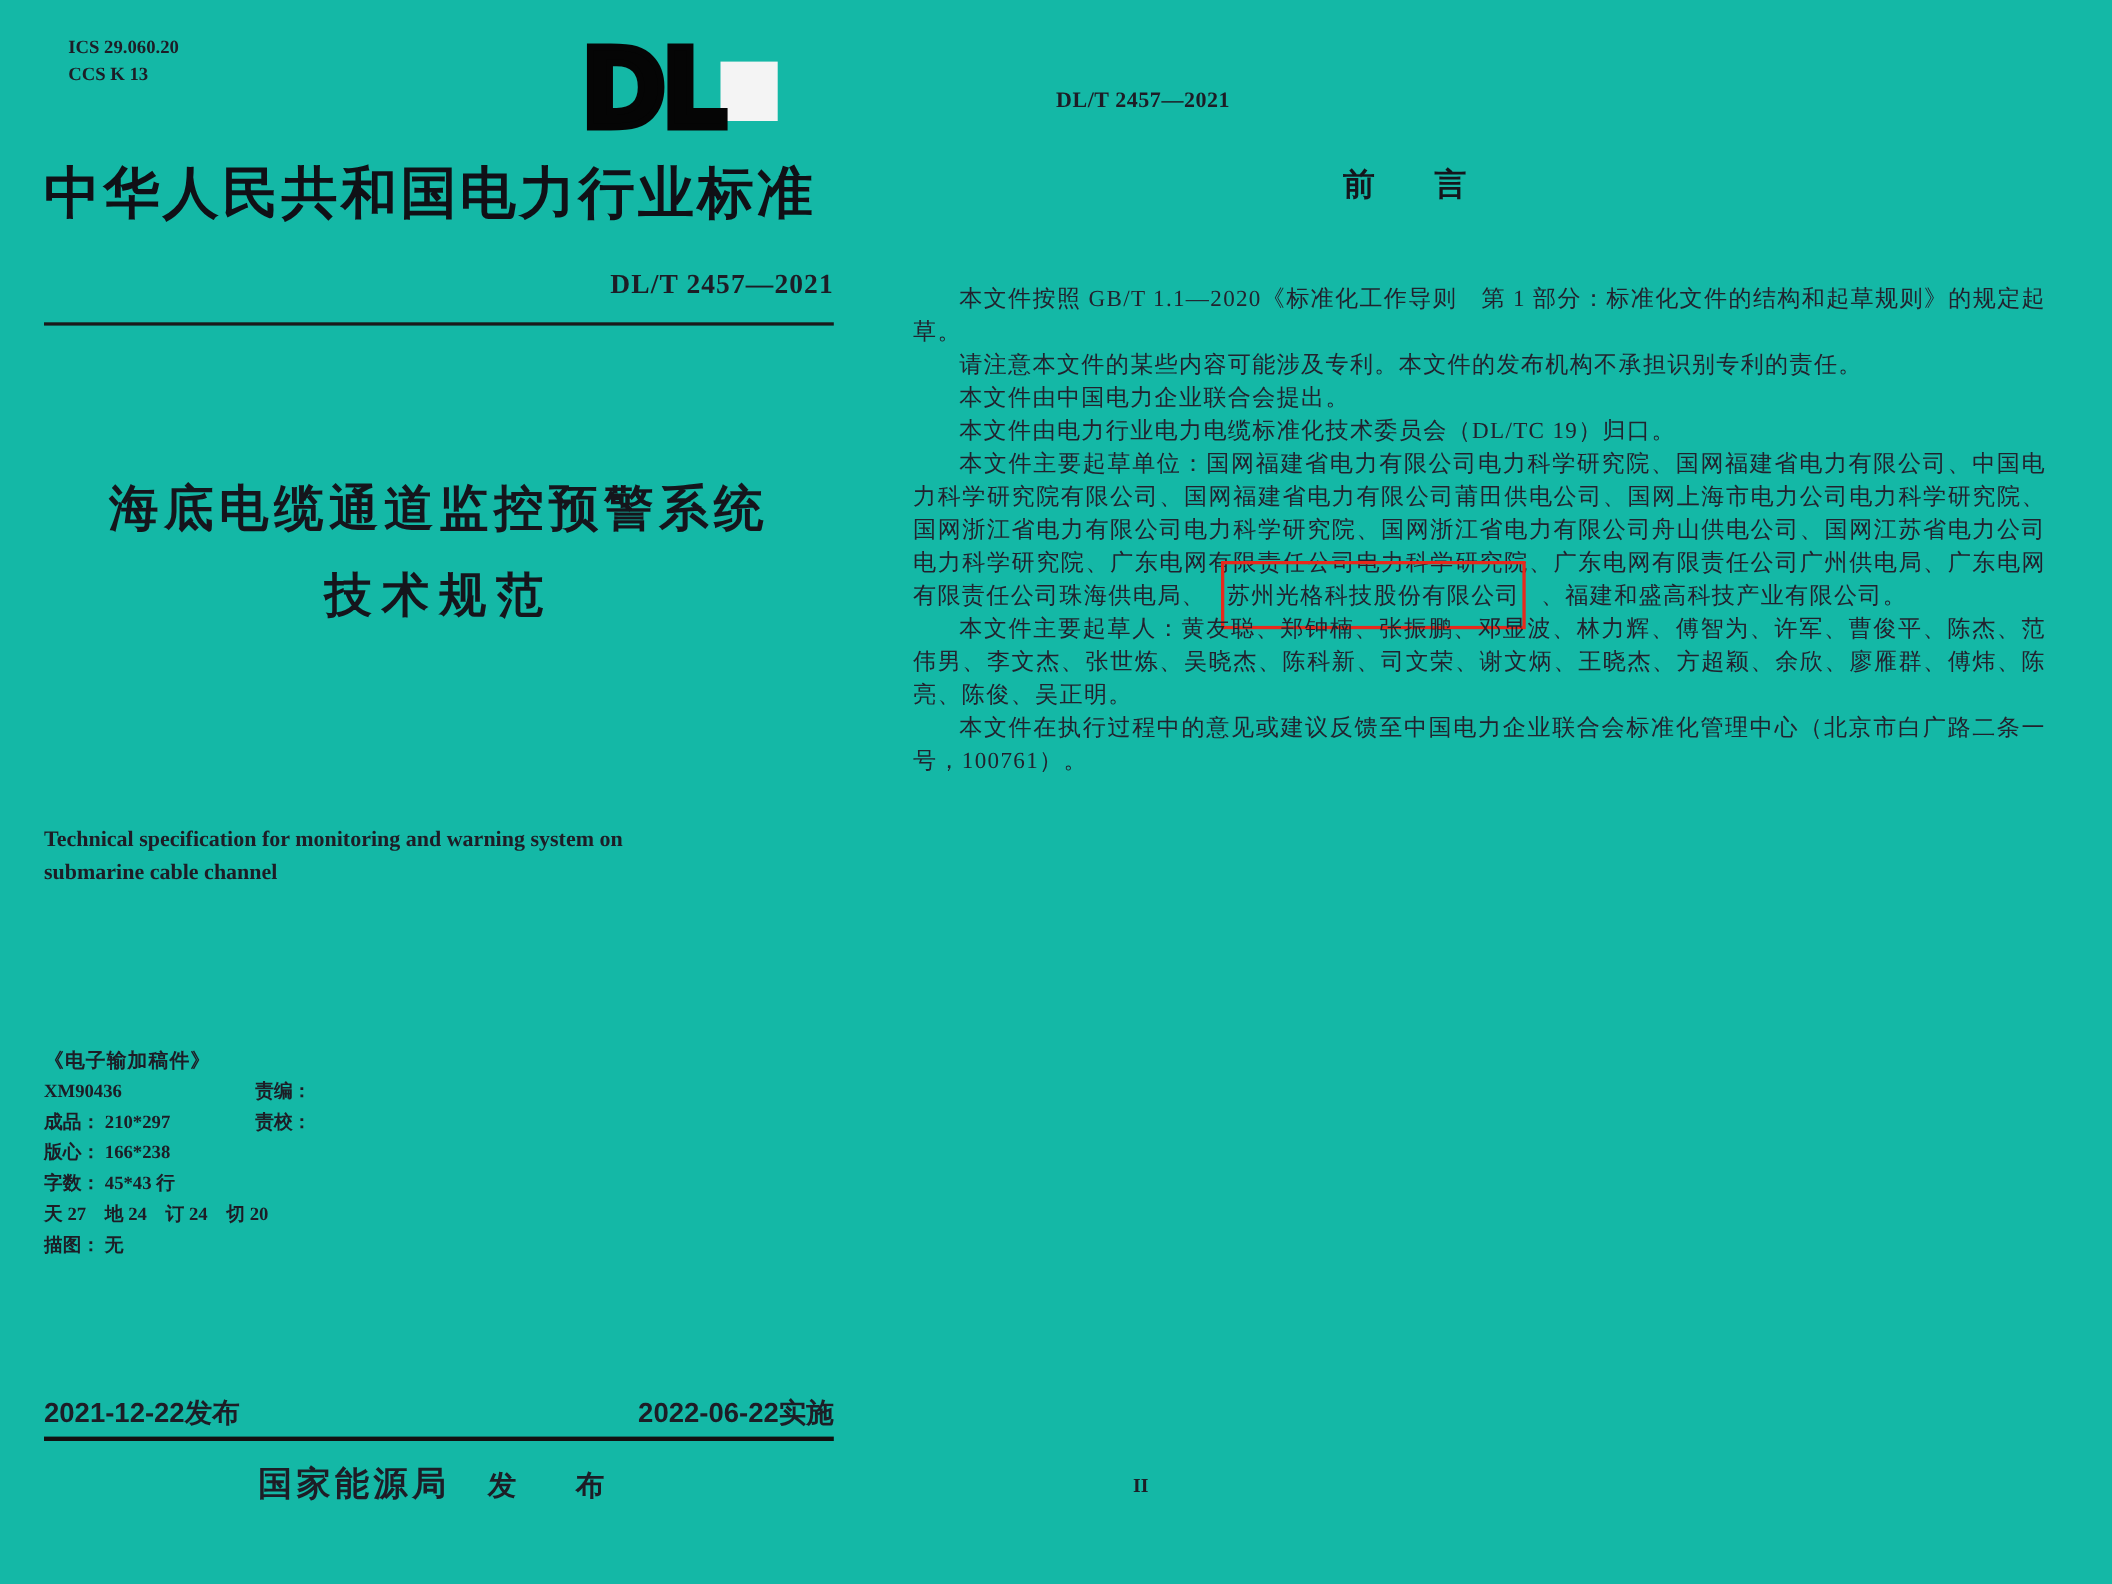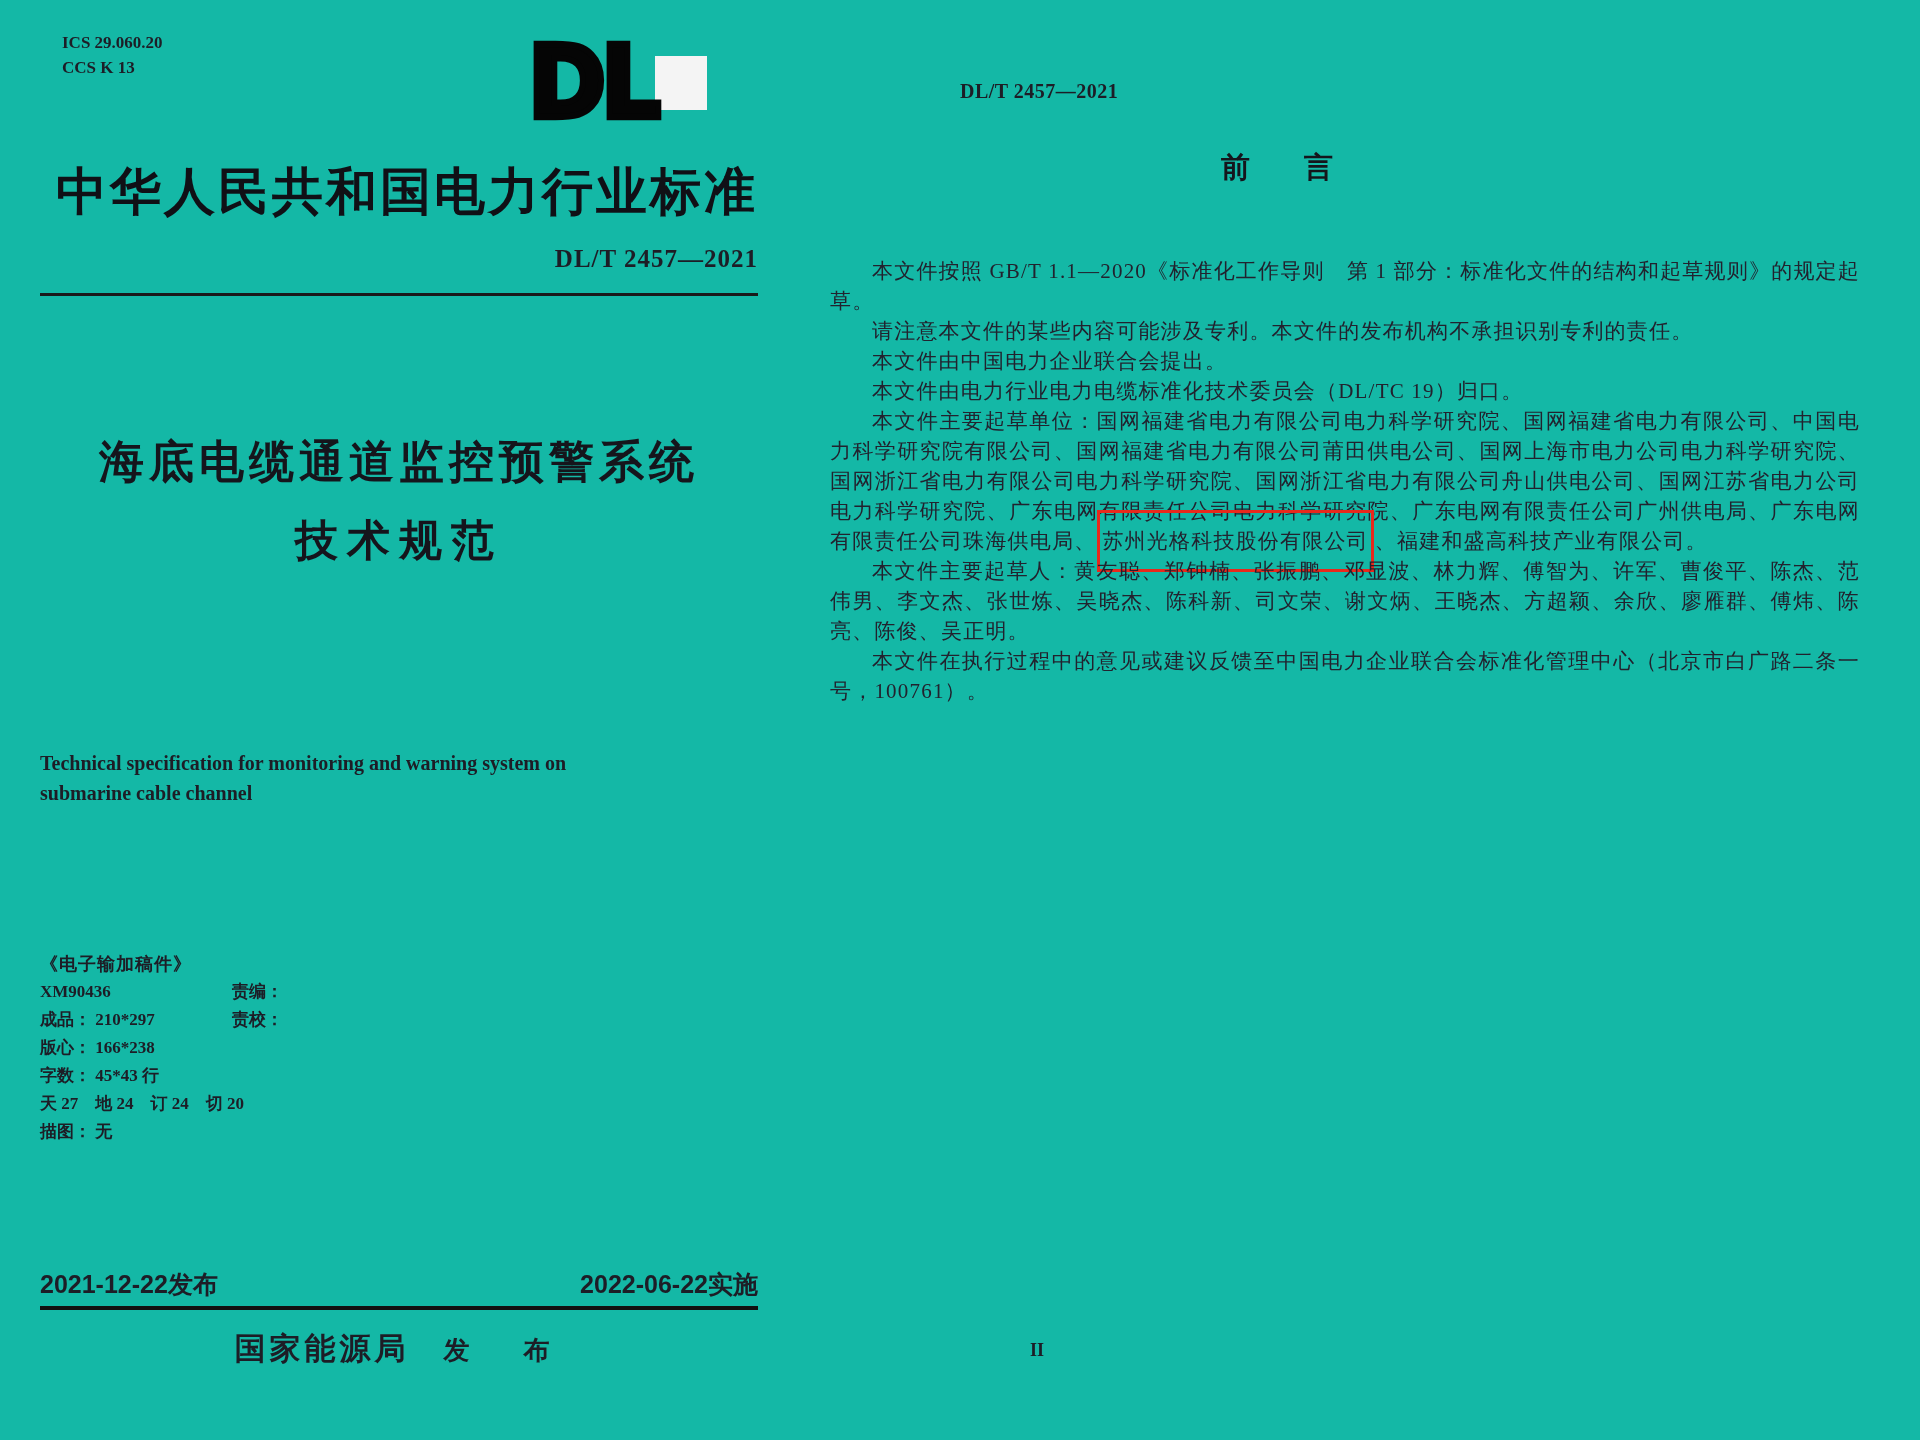--- a/index.html
+++ b/index.html
@@ -8,21 +8,21 @@
   .page{position:absolute;top:0;height:1440px;}
   .page.left{left:40px;width:718px;}
   .page.right{left:830px;width:1030px;}
 
   
   .ics{position:absolute;left:22px;top:30px;font-weight:bold;font-size:17px;line-height:25px;}
   .scan-notch{position:absolute;left:615px;top:56px;width:52px;height:54px;background:#f4f4f4;}
   .dl-logo{position:absolute;left:488px;top:36px;font-family:"DejaVu Sans","Liberation Sans",sans-serif;
            font-size:94px;font-weight:bold;line-height:1.0;letter-spacing:-5px;color:#050505;
            -webkit-text-stroke:6px #050505;transform:scaleY(1.06);}
-  .std-type{position:absolute;left:0;top:142px;margin:16px;width:718px;white-space:nowrap;
+  .std-type{position:absolute;left:0;top:142px;margin:0;width:718px;white-space:nowrap;
             font-size:51px;font-weight:bold;letter-spacing:3px;color:#101016;}
   .std-no{position:absolute;right:0;top:245px;font-size:25px;font-weight:bold;letter-spacing:1px;}
   .rule{position:absolute;left:0;width:718px;background:#1a1a1a;}
   .rule.thin{top:293px;height:3px;}
   .rule.thick{top:1306px;height:4px;background:#111;}
   .cn-title{position:absolute;left:0;top:432px;width:718px;text-align:center;
             font-family:"Liberation Sans","DejaVu Sans",sans-serif;font-weight:bold;color:#15151c;}
   .cn-title .l1{font-size:45px;letter-spacing:5px;}
   .cn-title .l2{font-size:43px;letter-spacing:9px;margin-top:20px;}
   .en-title{position:absolute;left:0;top:748px;width:718px;text-align:left;
@@ -39,21 +39,21 @@
 
   
   .running-head{position:absolute;left:130px;top:80px;font-size:20px;font-weight:bold;letter-spacing:0.5px;}
   .foreword-heading{position:absolute;left:0;top:148px;width:1030px;margin:0;text-align:center;
             font-family:"Liberation Sans","DejaVu Sans",sans-serif;font-size:29px;font-weight:bold;
             transform:translateX(-68px);color:#15151c;}
   .foreword-heading .h2{margin-left:46px;}
   .fw-body{position:absolute;left:0;top:256px;width:1030px;font-size:21px;line-height:30px;
            letter-spacing:1.2px;text-align:justify;color:#22222e;}
   .fw-body p{margin:0;text-indent:2em;}
-  .red-box{border:3px solid #e8291c;padding:16px 2px;margin:0 1px;}
+  .red-box{border:3px solid #e8291c;padding:16px 2px;margin:0 14px;}
   .page-num{position:absolute;left:200px;top:1340px;font-size:18px;font-weight:bold;}
 </style>
 </head>
 <body>
 
 <div class="canvas">
 
   <section class="page left">
 
     <div class="ics">

